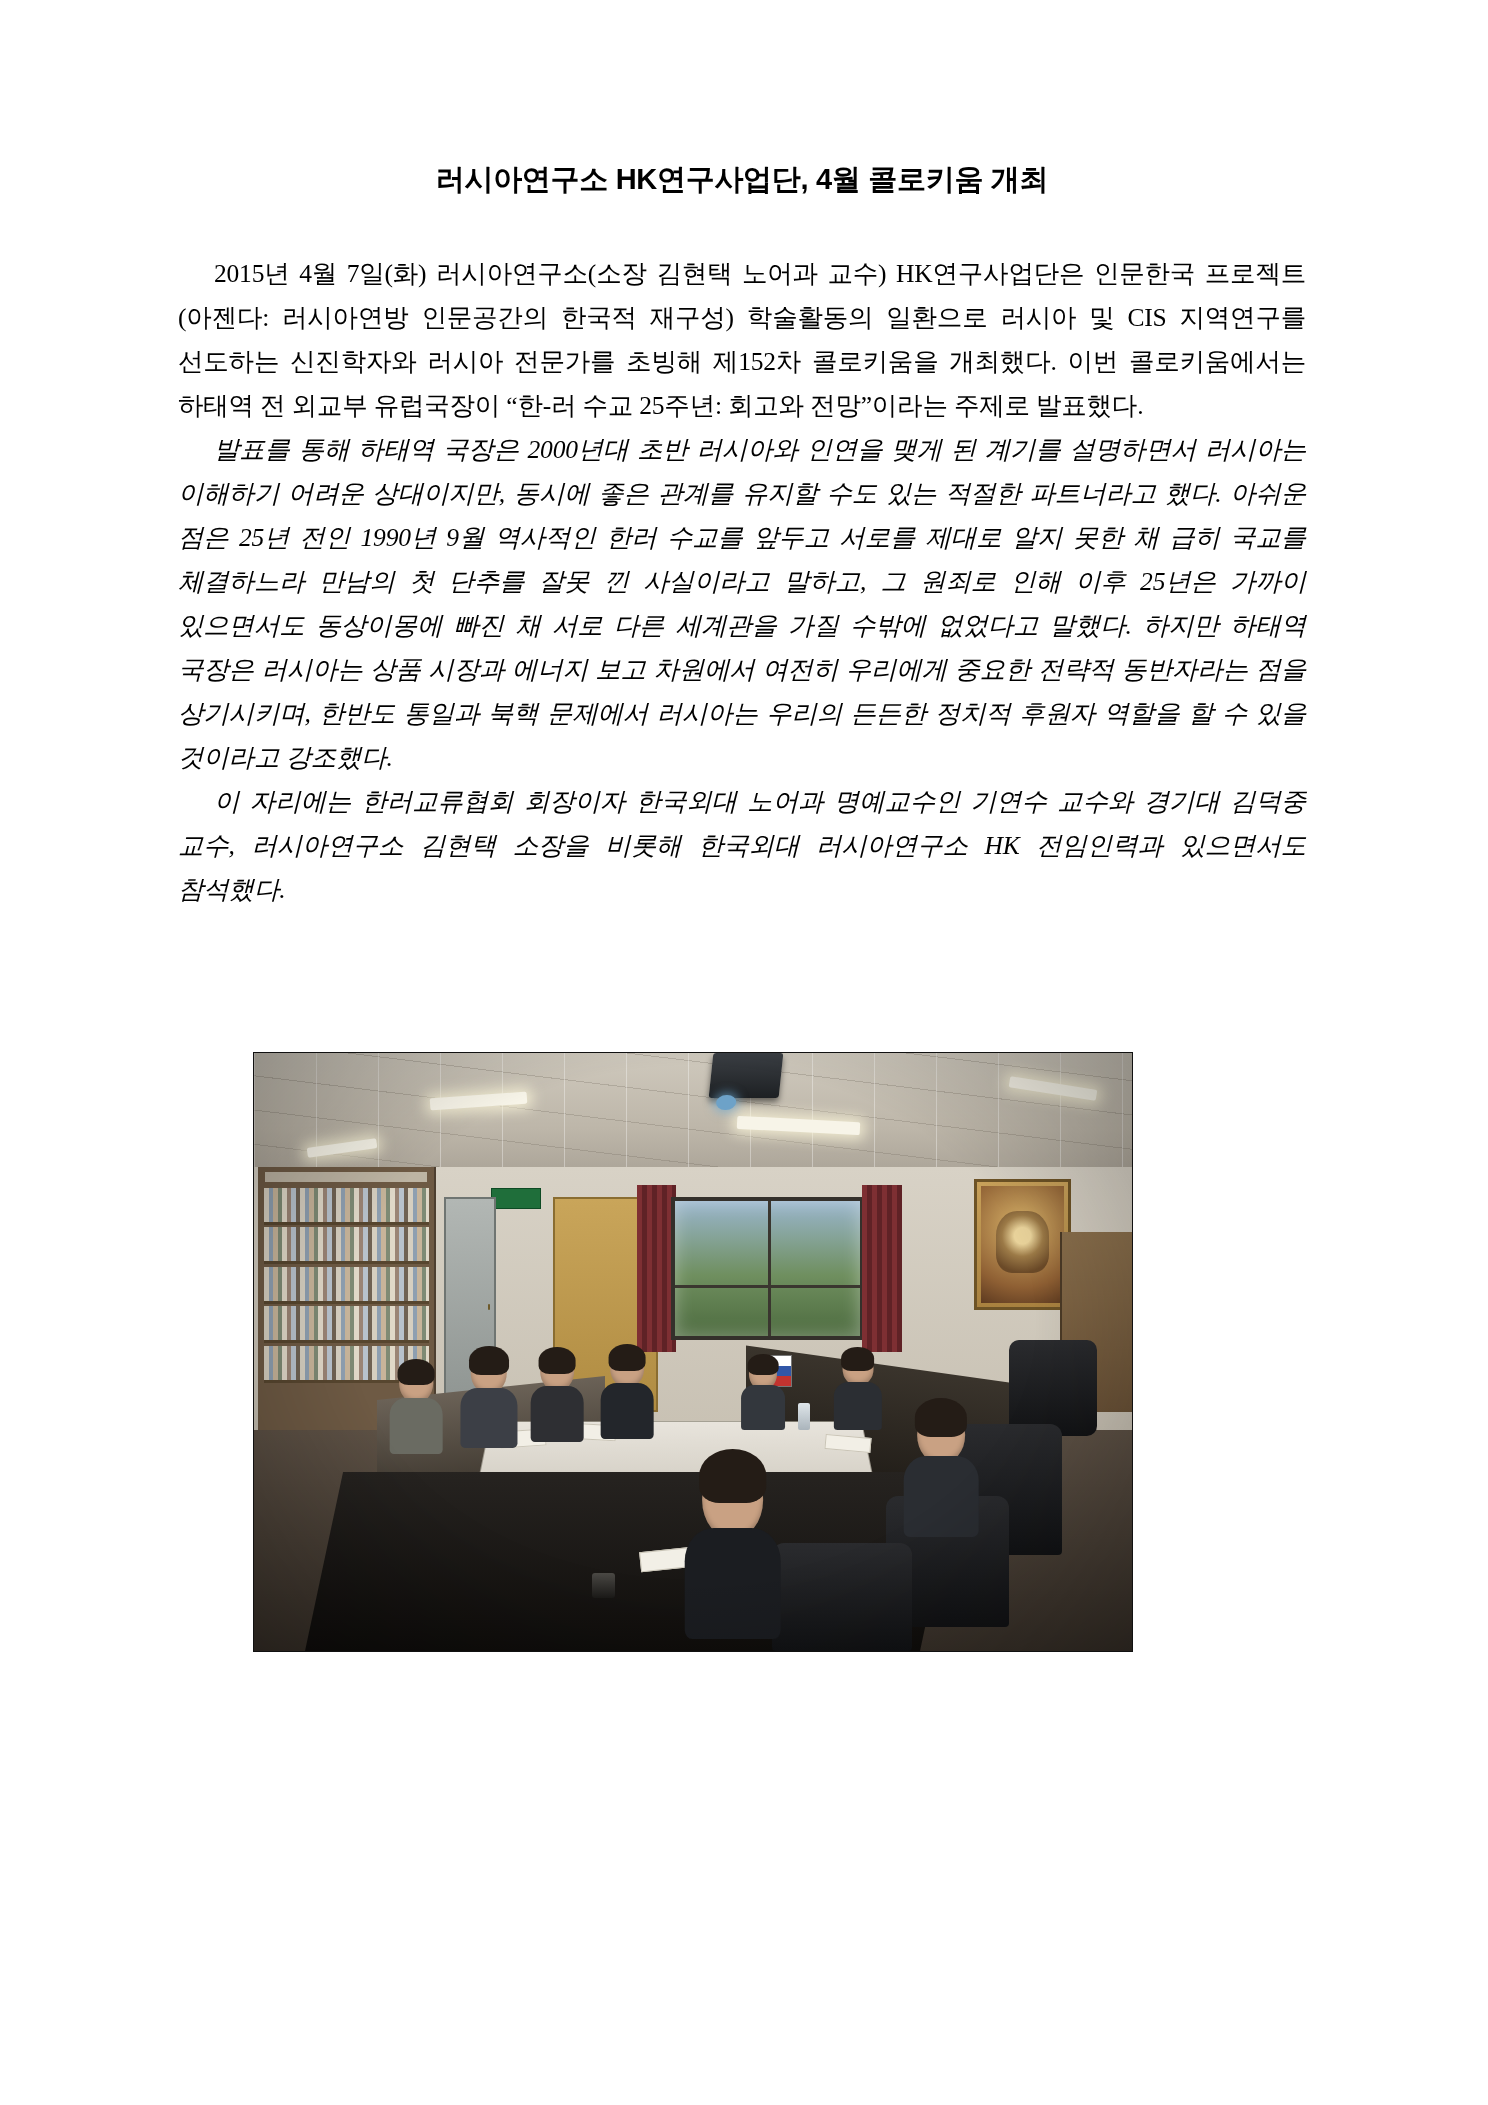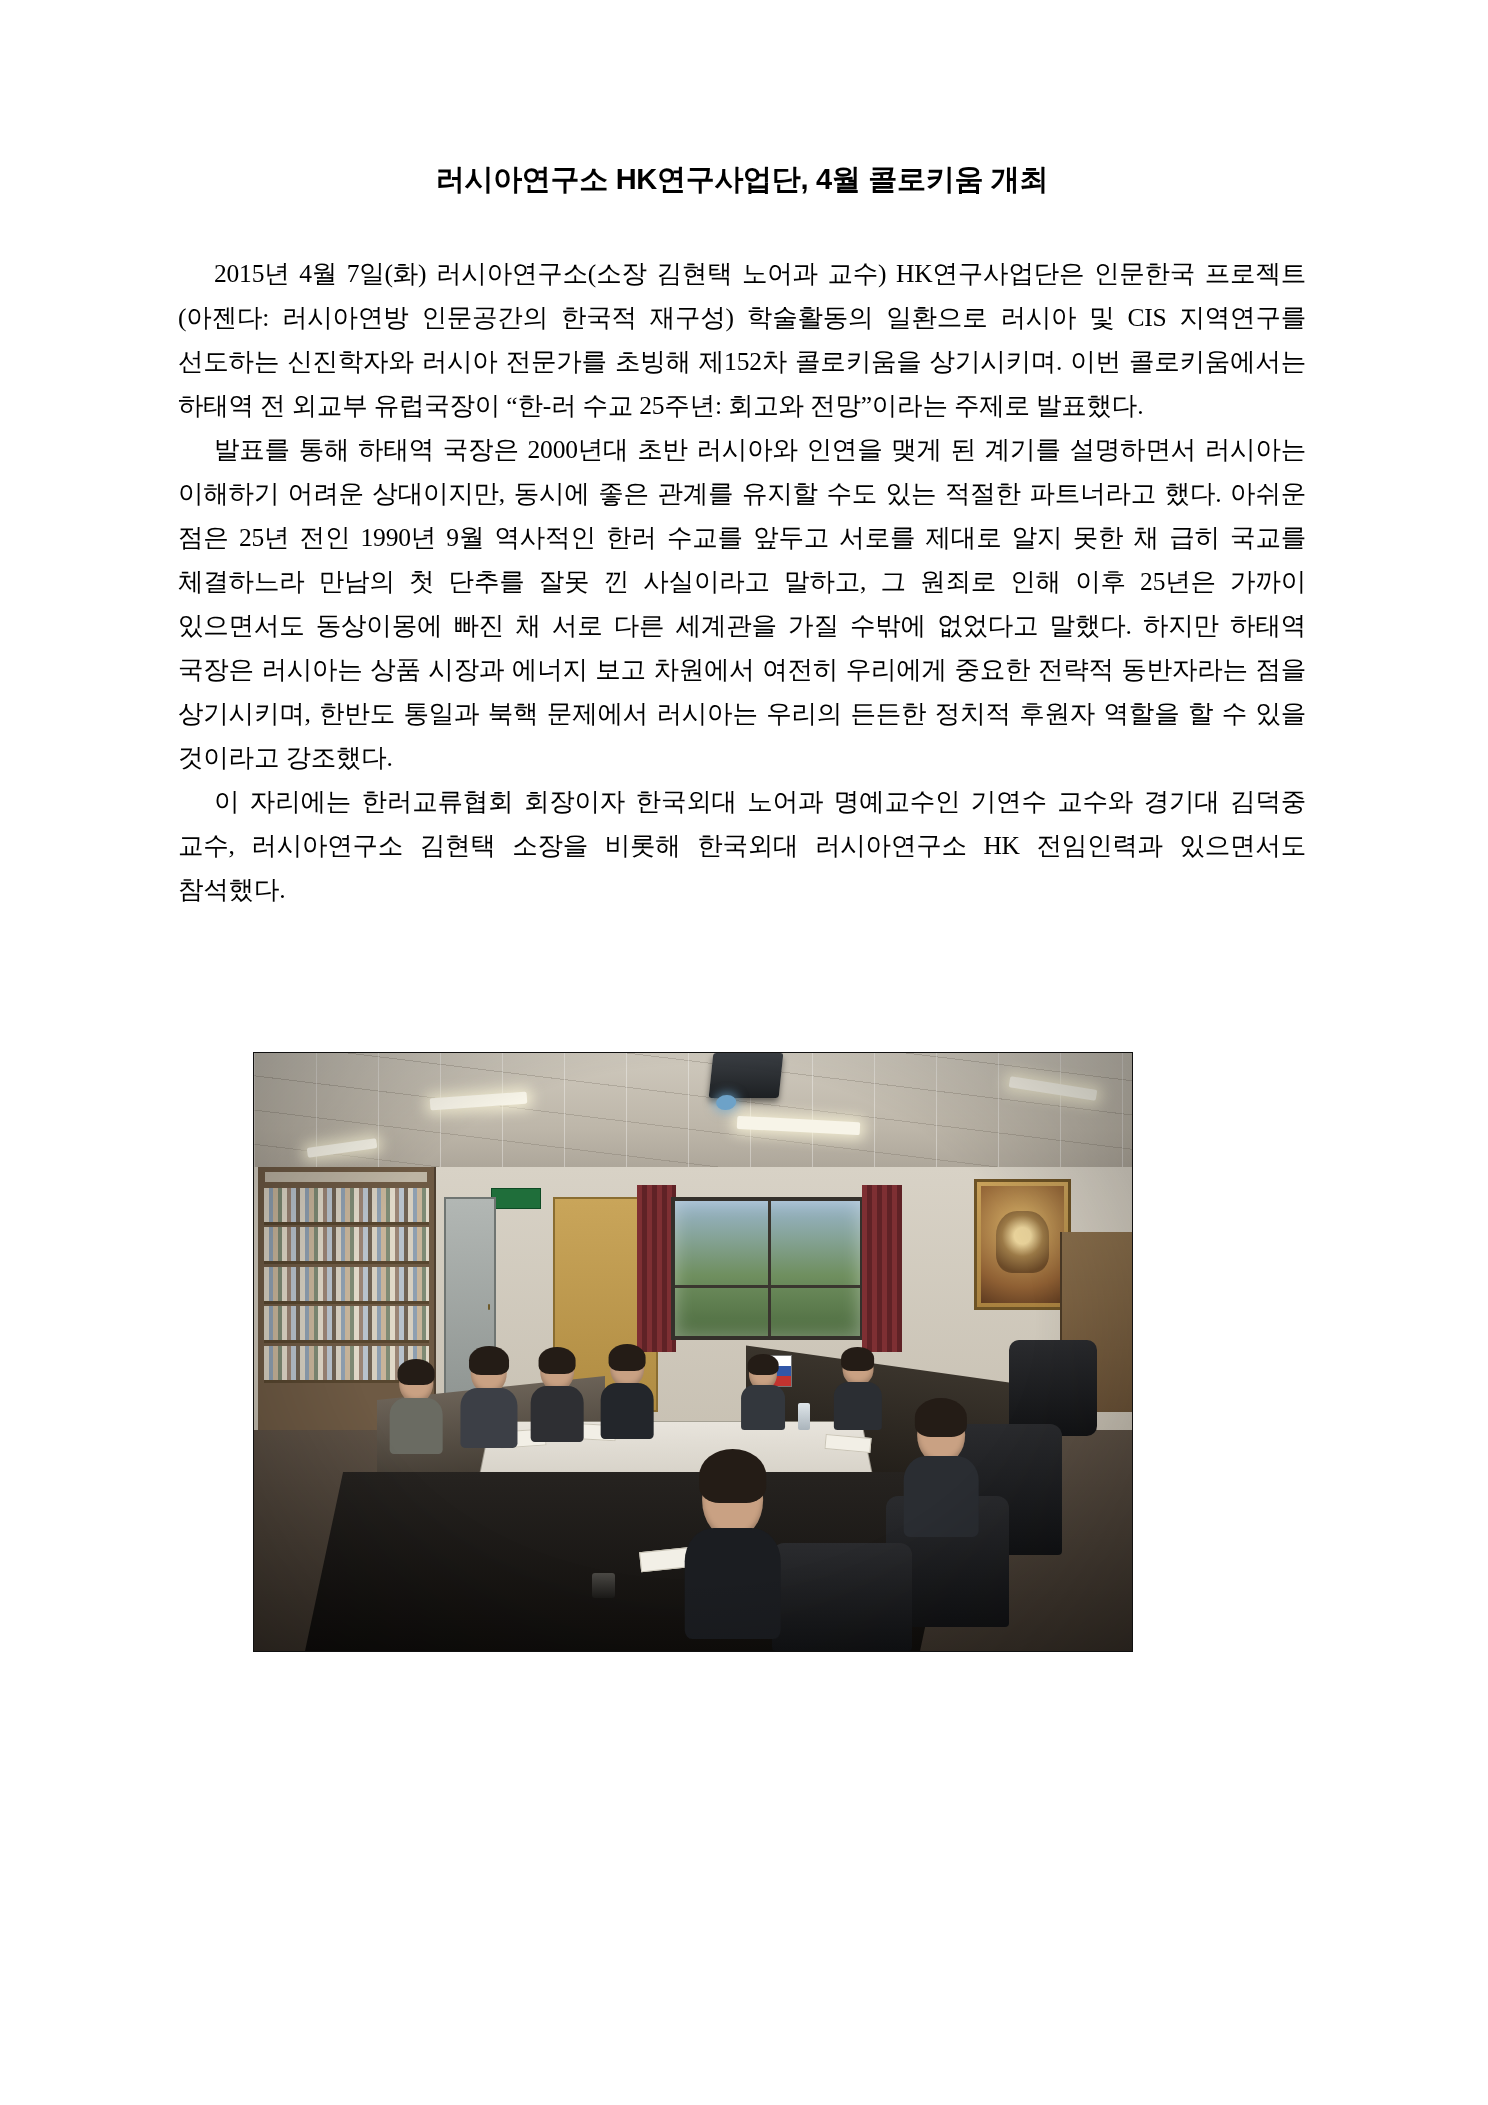--- a/index.html
+++ b/index.html
@@ -42,20 +42,21 @@
     line-height: 44px;
     text-align: justify;
     text-justify: inter-character;
     text-indent: 36px;
     margin: 0;
     word-break: keep-all;
     letter-spacing: -0.2px;
   }
   .para + .para {
     margin-top: 0px;
+    font-style: italic;
   }
   
   .photo-wrap {
     position: absolute;
     left: 253px;
     top: 1052px;
     width: 880px;
     height: 600px;
   }
   .photo {
@@ -291,21 +292,21 @@
 </style>
 </head>
 <body>
 
 <div class="page">
 
   <div class="content">
 
     <h1 class="doc-title">러시아연구소 HK연구사업단, 4월 콜로키움 개최</h1>
 
-    <p class="para">2015년 4월 7일(화) 러시아연구소(소장 김현택 노어과 교수) HK연구사업단은 인문한국 프로젝트(아젠다: 러시아연방 인문공간의 한국적 재구성) 학술활동의 일환으로 러시아 및 CIS 지역연구를 선도하는 신진학자와 러시아 전문가를 초빙해 제152차 콜로키움을 상기시키며. 이번 콜로키움에서는 하태역 전 외교부 유럽국장이 “한-러 수교 25주년: 회고와 전망”이라는 주제로 발표했다.</p>
+    <p class="para">2015년 4월 7일(화) 러시아연구소(소장 김현택 노어과 교수) HK연구사업단은 인문한국 프로젝트(아젠다: 러시아연방 인문공간의 한국적 재구성) 학술활동의 일환으로 러시아 및 CIS 지역연구를 선도하는 신진학자와 러시아 전문가를 초빙해 제152차 콜로키움을 개최했다. 이번 콜로키움에서는 하태역 전 외교부 유럽국장이 “한-러 수교 25주년: 회고와 전망”이라는 주제로 발표했다.</p>
 
     <p class="para">발표를 통해 하태역 국장은 2000년대 초반 러시아와 인연을 맺게 된 계기를 설명하면서 러시아는 이해하기 어려운 상대이지만, 동시에 좋은 관계를 유지할 수도 있는 적절한 파트너라고 했다. 아쉬운 점은 25년 전인 1990년 9월 역사적인 한러 수교를 앞두고 서로를 제대로 알지 못한 채 급히 국교를 체결하느라 만남의 첫 단추를 잘못 낀 사실이라고 말하고, 그 원죄로 인해 이후 25년은 가까이 있으면서도 동상이몽에 빠진 채 서로 다른 세계관을 가질 수밖에 없었다고 말했다. 하지만 하태역 국장은 러시아는 상품 시장과 에너지 보고 차원에서 여전히 우리에게 중요한 전략적 동반자라는 점을 상기시키며, 한반도 통일과 북핵 문제에서 러시아는 우리의 든든한 정치적 후원자 역할을 할 수 있을 것이라고 강조했다.</p>
 
     <p class="para">이 자리에는 한러교류협회 회장이자 한국외대 노어과 명예교수인 기연수 교수와 경기대 김덕중 교수, 러시아연구소 김현택 소장을 비롯해 한국외대 러시아연구소 HK 전임인력과 있으면서도 참석했다.</p>
   </div>
 
   <div class="photo-wrap">
     <div class="photo">
 
       <div class="ceiling">

